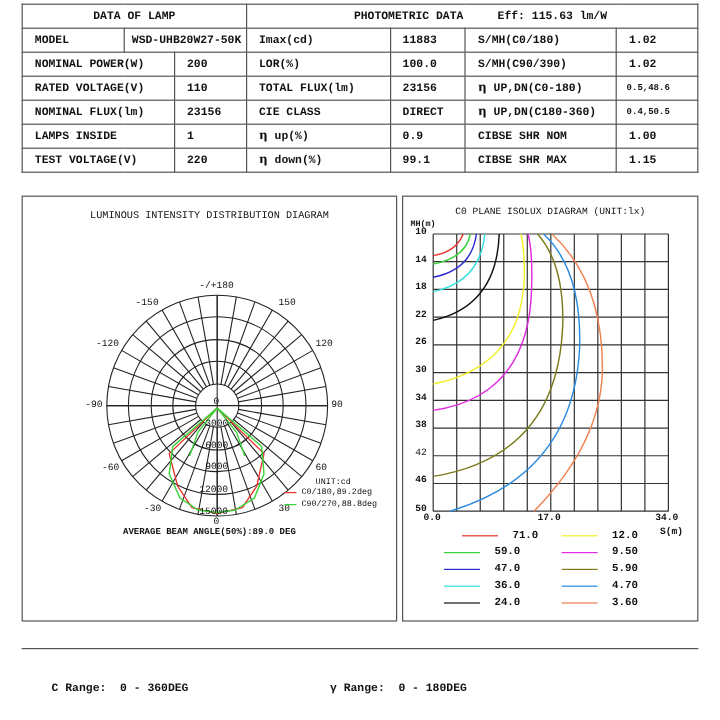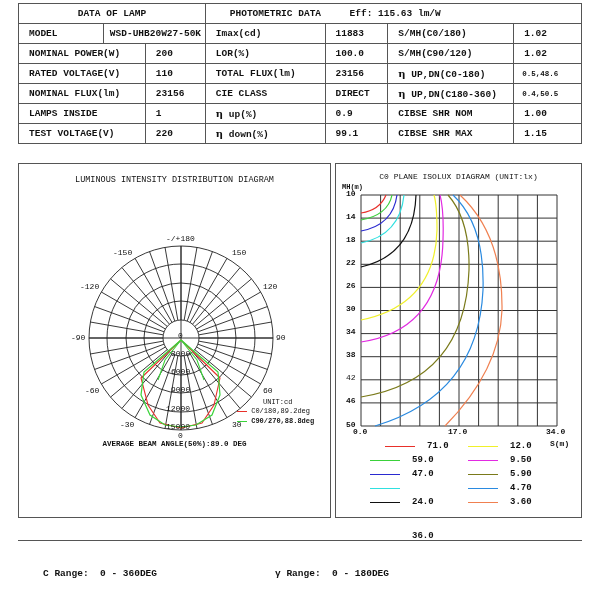--- a/index.html
+++ b/index.html
@@ -27,39 +27,39 @@
       <col style="width:42px">
       <col style="width:60px">
       <col style="width:120px">
       <col style="width:63px">
       <col style="width:126px">
       <col style="width:68px">
   </colgroup>
   <tbody>
       <tr>
     <td class="hdr" colspan="3">DATA OF LAMP</td>
-    <td class="hdr" colspan="4" style="text-align:left;padding-right:10px;padding-left:24px;">
+    <td class="hdr" colspan="4" style="text-align:center;padding-right:10px;padding-left:24px;">
       <span>PHOTOMETRIC DATA</span>
       &nbsp;&nbsp;&nbsp;&nbsp;<span>Eff: 115.63 lm/W</span>
     </td>
   </tr>
   <tr>
     <td>MODEL</td>
     <td colspan="2" style="padding-left:6px">WSD-UHB20W27-50K</td>
     <td>Imax(cd)</td>
     <td>11883</td>
     <td>S/MH(C0/180)</td>
     <td>1.02</td>
   </tr>
   <tr>
     <td colspan="2">NOMINAL POWER(W)</td>
     <td>200</td>
     <td>LOR(%)</td>
     <td>100.0</td>
-    <td>S/MH(C90/120)</td>
+    <td>S/MH(C90/390)</td>
     <td>1.02</td>
   </tr>
   <tr>
     <td colspan="2">RATED VOLTAGE(V)</td>
     <td>110</td>
     <td>TOTAL FLUX(lm)</td>
     <td>23156</td>
     <td><span class="eta">η</span> <span>UP,DN(C0-180)</span></td>
     <td class="small">0.5,48.6</td>
   </tr>
@@ -167,21 +167,21 @@
 <div class="lbl" style="left:171px;top:367px;">6000</div>
 <div class="lbl" style="left:171px;top:385px;">9000</div>
 <div class="lbl" style="left:166px;top:404px;">12000</div>
 <div class="lbl" style="left:166px;top:422px;">15000</div>
 
 <div class="lbl" style="left:263px;top:398px;font-weight:normal;font-size:7px;">UNIT:cd</div>
 <div class="lbl" style="left:237px;top:407px;font-size:7px;">
   <span style="display:inline-block;width:10px;height:1px;background:#e8302a;vertical-align:middle;"></span>
   <span>C0/180,89.2deg</span>
 </div>
-<div class="lbl" style="left:237px;top:417px;font-size:7px;font-weight:bold;">
+<div class="lbl" style="left:237px;top:417px;font-size:7px;">
   <span style="display:inline-block;width:10px;height:1px;background:#39d439;vertical-align:middle;"></span>
   <span>C90/270,88.8deg</span>
 </div>
 <div class="lbl" style="left:18px;width:313px;text-align:center;top:440px;font-weight:bold;font-size:7.5px;">AVERAGE BEAM ANGLE(50%):89.0 DEG</div>
 
 <div class="panel" style="left:335px;top:163px;width:247px;height:355px;"></div>
 <div class="ptitle" style="left:335px;width:247px;top:172px;text-align:center;font-weight:normal;font-size:8px;">C0 PLANE ISOLUX DIAGRAM (UNIT:lx)</div>
 <div class="lbl" style="left:342px;top:183px;font-weight:bold;font-size:7px;">MH(m)</div>
 
 <svg class="abs" style="left:0;top:0" width="600" height="460" viewBox="0 0 600 460">
@@ -249,21 +249,21 @@
   <div class="leg-row" style="left:370px;top:455px;width:80px;">
       <span class="leg-line" style="left:0;background:#3ad13a;"></span>
       <span style="position:absolute;left:42px;">59.0</span>
     </div>
   <div class="leg-row" style="left:370px;top:469px;width:80px;">
       <span class="leg-line" style="left:0;background:#2a2ad0;"></span>
       <span style="position:absolute;left:42px;">47.0</span>
     </div>
   <div class="leg-row" style="left:370px;top:483px;width:80px;">
       <span class="leg-line" style="left:0;background:#2fe0e0;"></span>
-      <span style="position:absolute;left:42px;margin-top:48px;">36.0</span>
+      <span style="position:absolute;left:42px;">36.0</span>
     </div>
   <div class="leg-row" style="left:370px;top:497px;width:80px;">
       <span class="leg-line" style="left:0;background:#111111;"></span>
       <span style="position:absolute;left:42px;">24.0</span>
     </div>
 
   <div class="leg-row" style="left:468px;top:441px;width:80px;">
       <span class="leg-line" style="left:0;background:#f0f02a;"></span>
       <span style="position:absolute;left:42px;">12.0</span>
     </div>

